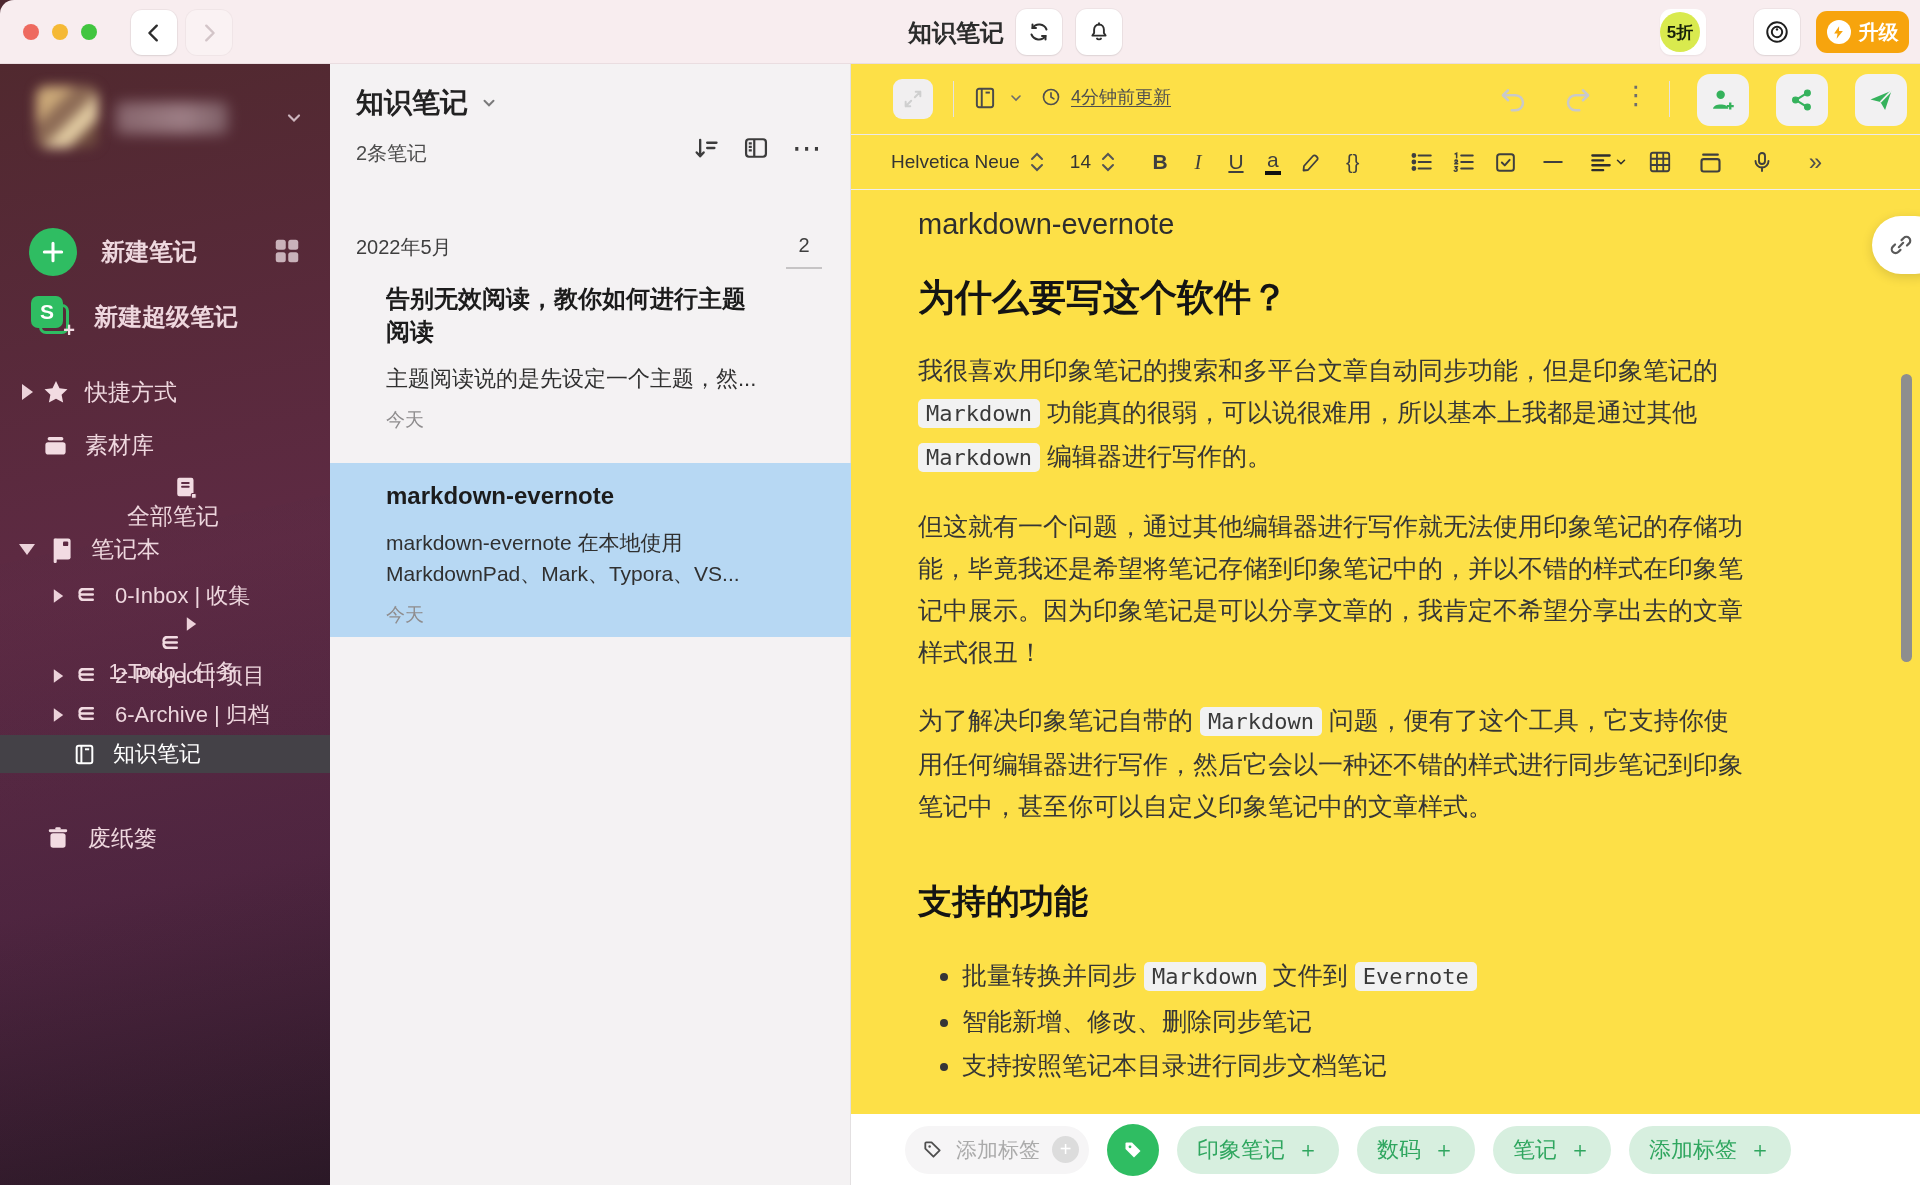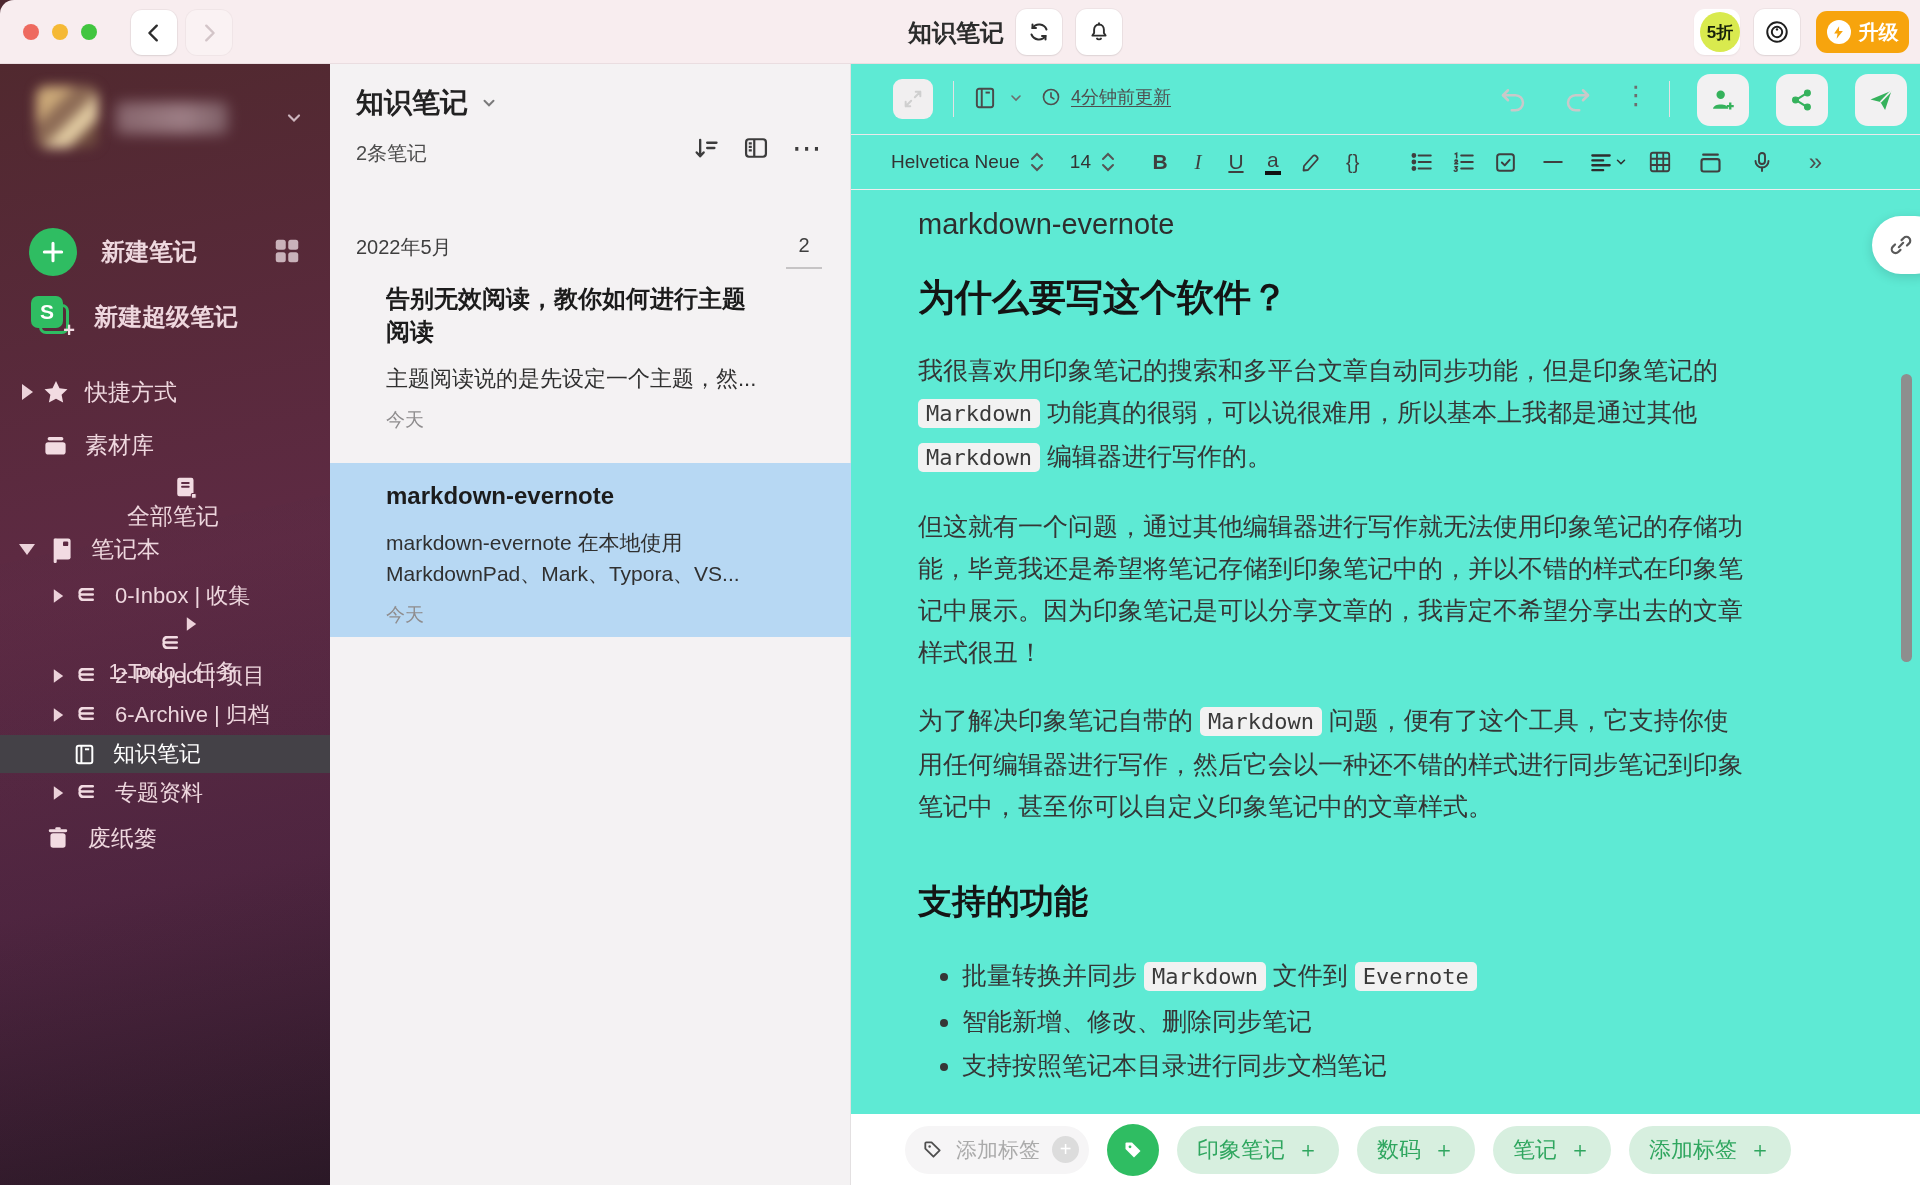--- a/index.html
+++ b/index.html
@@ -13,21 +13,21 @@
   .lights { position:absolute; left:23px; top:24px; display:flex; gap:13px; }
   .light { width:16px; height:16px; border-radius:50%; }
   .l-red{background:#ee6a5f;} .l-yellow{background:#f5b935;} .l-green{background:#41c53f;}
   .navbtn { position:absolute; top:10px; width:46px; height:45px; border-radius:11px; background:#fff; box-shadow:0 1px 2px rgba(0,0,0,.08), 0 0 0 1px rgba(0,0,0,.04); display:flex; align-items:center; justify-content:center; }
   .navbtn.fwd { background:#faf2f3; box-shadow:0 0 0 1px rgba(0,0,0,.03); }
   .tb-title { position:absolute; top:17px; left:908px; font-size:24px; font-weight:700; color:#2c2c2c; }
   .tb-iconbtn { position:absolute; top:9px; width:46px; height:46px; border-radius:11px; background:#fff; box-shadow:0 1px 2px rgba(0,0,0,.07), 0 0 0 1px rgba(0,0,0,.04); display:flex; align-items:center; justify-content:center; }
   .searchbox { position:absolute; left:1145px; top:13px; width:502px; height:39px; border-radius:9px; background:#fcf6f7; border:1px solid #eadcdf; display:flex; align-items:center; padding:0 12px; gap:10px; }
   .searchbox input { border:none; outline:none; background:transparent; font-size:20px; color:#444; width:420px; font-family:inherit; }
   .searchbox input::placeholder { color:#b3a7aa; }
-  .badge-wrap { position:absolute; left:1694px; top:9px; width:46px; height:46px; border-radius:11px; background:#fff; display:flex; align-items:center; justify-content:flex-end; box-shadow:0 1px 2px rgba(0,0,0,.06);}
+  .badge-wrap { position:absolute; left:1660px; top:9px; width:46px; height:46px; border-radius:11px; background:#fff; display:flex; align-items:center; justify-content:flex-start; box-shadow:0 1px 2px rgba(0,0,0,.06);}
   .discount { width:40px; height:40px; border-radius:50%; background:#d9ea4e; color:#17210a; font-size:17px; font-weight:800; display:flex; align-items:center; justify-content:center; }
   .upgrade { position:absolute; left:1816px; top:11px; width:93px; height:42px; border-radius:11px; background:#f7a40d; color:#fff; display:flex; align-items:center; justify-content:center; gap:8px; font-size:20px; font-weight:700; }
   .bolt-disc { width:24px; height:24px; border-radius:50%; background:#fff; display:flex; align-items:center; justify-content:center; }
 
   
   .sidebar { position:absolute; left:0; top:64px; width:330px; height:1121px;
     background:linear-gradient(168deg,#51292f 0%,#5d2a42 42%,#53264023 42%), linear-gradient(168deg,#51292f 0%,#5e2b44 45%,#4e2540 72%,#241622 100%); color:#eed7de; }
   .avatar { position:absolute; left:36px; top:22px; width:62px; height:62px; border-radius:10px;
     background:linear-gradient(135deg,#caa878 0 32%,#8d6b55 32% 55%,#e0c9a0 55% 76%,#6e4a3e 76%); filter:blur(6px); }
   .avatar-name { position:absolute; left:116px; top:38px; width:112px; height:32px; border-radius:6px;
@@ -54,21 +54,21 @@
   .group-underline { width:36px; height:2px; background:#c6c4c5; margin-top:10px; }
   .card { position:absolute; left:0; width:521px; padding:14px 40px 0 56px; }
   .card1 { top:204px; height:195px; }
   .card2 { top:399px; height:174px; background:#b7d8f3; padding-top:16px; }
   .card-title { font-size:24px; font-weight:700; color:#1c1c1c; line-height:33px; }
   .card1 .card-title { max-width:382px; }
   .card-snippet { margin-top:15px; font-size:21px; color:#303030; line-height:31px; white-space:pre-line; overflow:hidden; }
   .card-date { margin-top:13px; font-size:19px; color:#8f8d8e; }
 
   
-  .editor { position:absolute; left:851px; top:64px; width:1069px; height:1121px; background:#5eead4; }
+  .editor { position:absolute; left:851px; top:64px; width:1069px; height:1121px; background:#fde047; }
   .ed-top { position:absolute; left:0; top:0; width:1069px; height:71px; border-bottom:1px solid #ebe9ea; }
   .ed-expand { position:absolute; left:42px; top:15px; width:40px; height:40px; border-radius:9px; background:#f1eff0; display:flex; align-items:center; justify-content:center; }
   .vdiv { position:absolute; top:17px; width:1px; height:36px; background:#e4e2e3; }
   .ed-nb { position:absolute; left:121px; top:21px; display:flex; align-items:center; gap:10px; color:#4a4a4a; }
   .ed-updated { position:absolute; left:189px; top:21px; display:flex; align-items:center; gap:9px; color:#4f4f4f; font-size:18px; }
   .ed-updated .txt { text-decoration:underline; text-underline-offset:3px; }
   .ghost { color:#c9c9c9; }
   .kebab { position:absolute; left:772px; top:16px; font-size:26px; color:#6d6d6d; letter-spacing:0; }
   .greenbtn { position:absolute; top:10px; width:52px; height:52px; border-radius:13px; background:#f2f1f2; display:flex; align-items:center; justify-content:center; }
 
@@ -305,33 +305,20 @@
     <span style="margin-left:72px;">
         <svg width="25" height="25" viewBox="0 0 24 24" fill="none" stroke="#fff" stroke-width="1.9">
           <rect x="4.5" y="3.5" width="15" height="17" rx="2"></rect>
           <path d="M9 3.5 v17"></path>
           <path d="M12.5 7 h4"></path>
         </svg>
       </span>
     <span class="lbl" style="margin-left:16px; font-size:22px;">知识笔记</span>
   </div>
 
-  <div class="srow" style="top:709px; height:40px;">
-    <span class="caret" style="margin-left:53px; transform:scale(.85);"></span>
-    <span style="margin-left:10px;">
-        <svg width="25" height="25" viewBox="0 0 24 24" fill="none" stroke="#f2dbe2" stroke-width="2.4" stroke-linecap="round">
-          <path d="M8 5 h10"></path>
-          <path d="M6 10 h12"></path>
-          <path d="M8 15 h10"></path>
-          <path d="M8 5 c-3 0 -3 5 -2 5"></path>
-          <path d="M8 15 c-3 0 -3 -5 -2 -5"></path>
-        </svg>
-      </span>
-    <span class="lbl" style="margin-left:16px; font-size:22px;">专题资料</span>
-  </div>
 
   <div class="srow" style="top:752px; height:44px;">
     <span style="margin-left:45px;">
         <svg width="26" height="26" viewBox="0 0 24 24" fill="#f2dbe2">
           <rect x="5" y="7.5" width="14" height="13.5" rx="2.5"></rect>
           <rect x="3.5" y="4" width="17" height="2.6" rx="1.3"></rect>
           <rect x="9.5" y="2" width="5" height="2.4" rx="1.2"></rect>
         </svg>
       </span>
     <span class="lbl" style="margin-left:17px; font-size:23px;">废纸篓</span>

